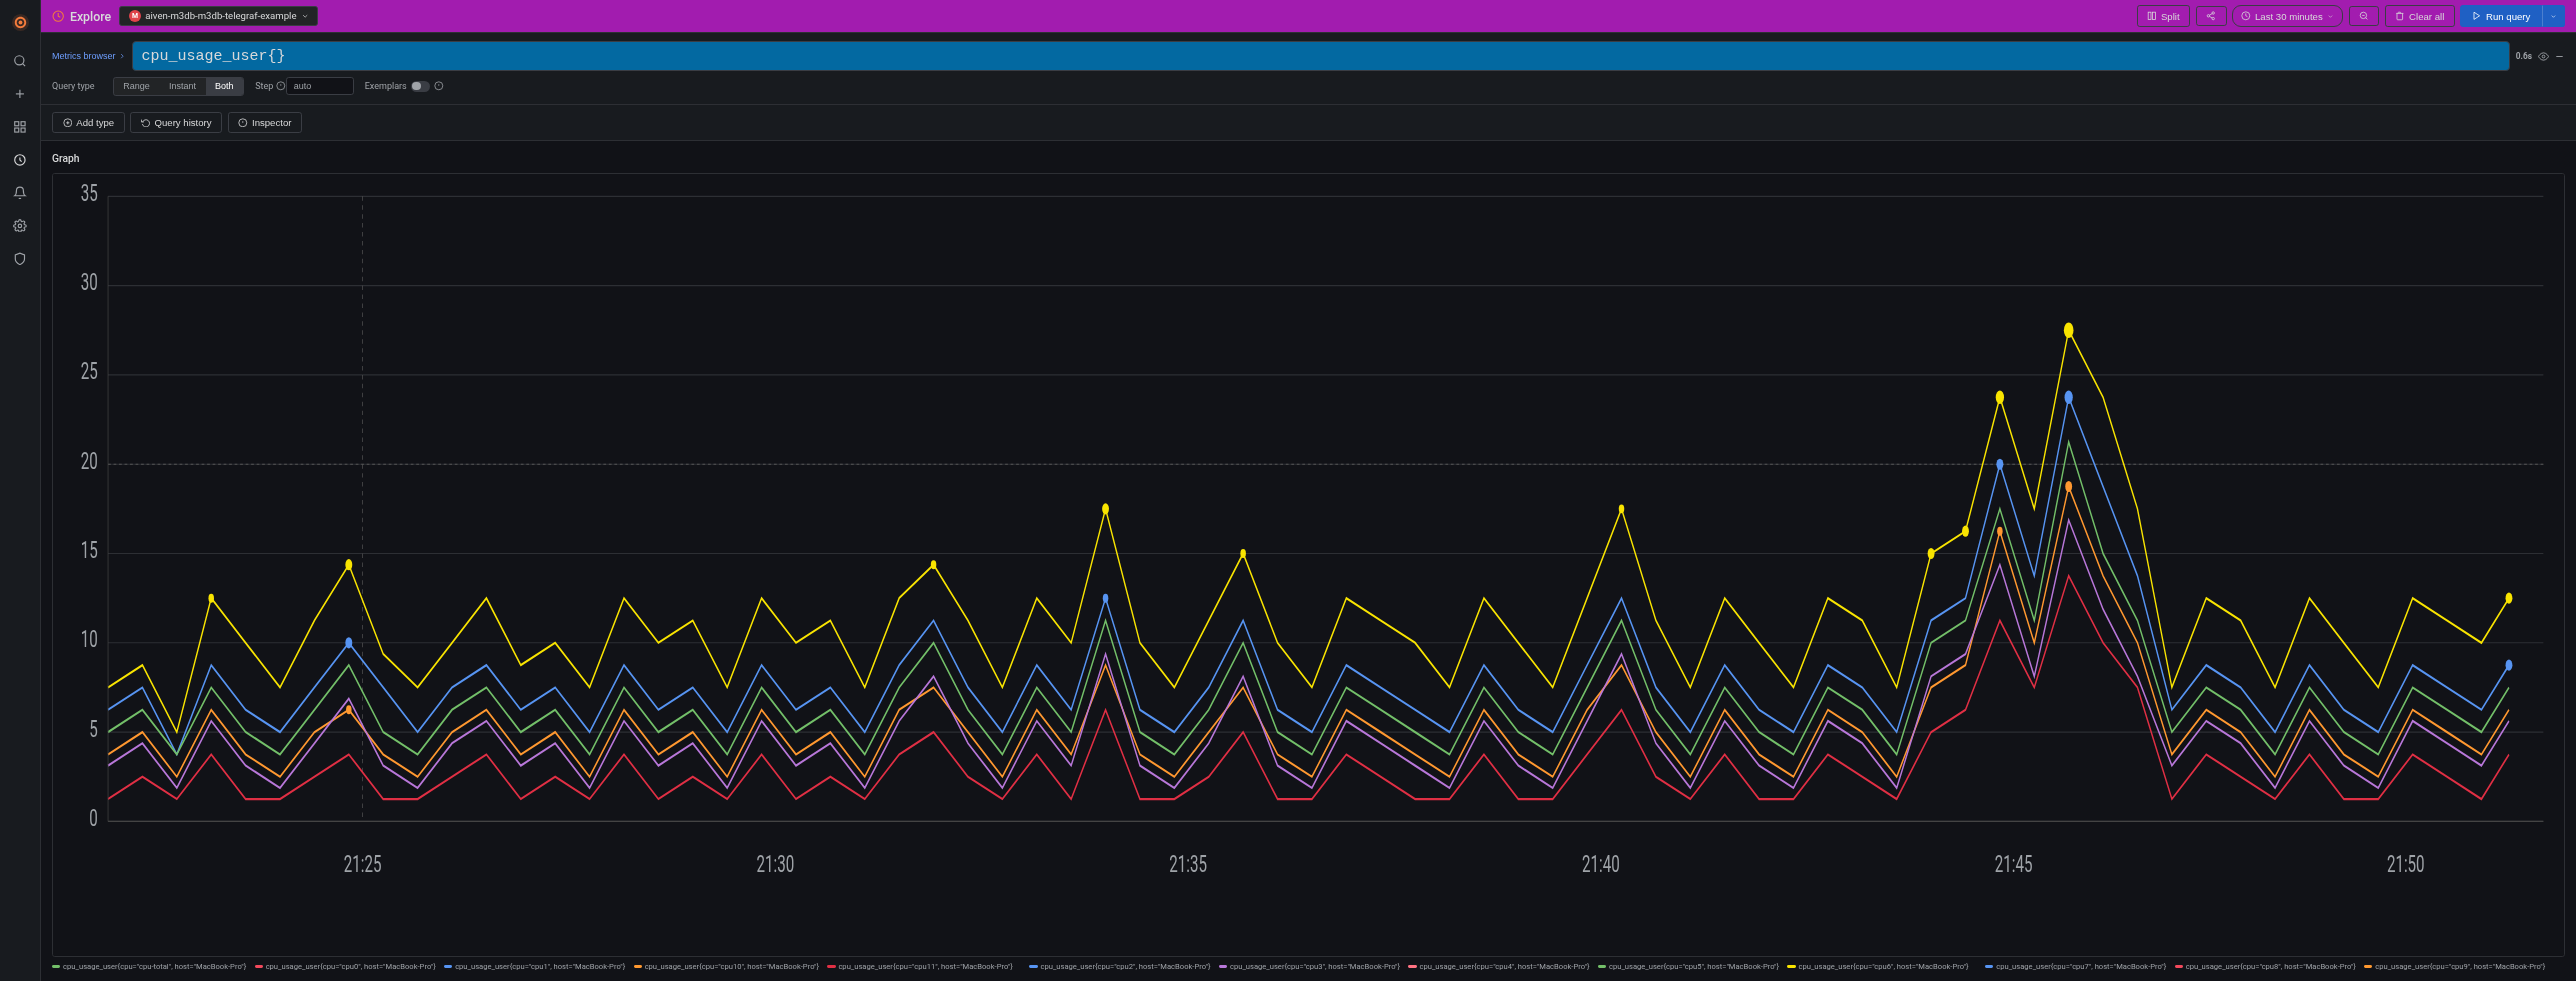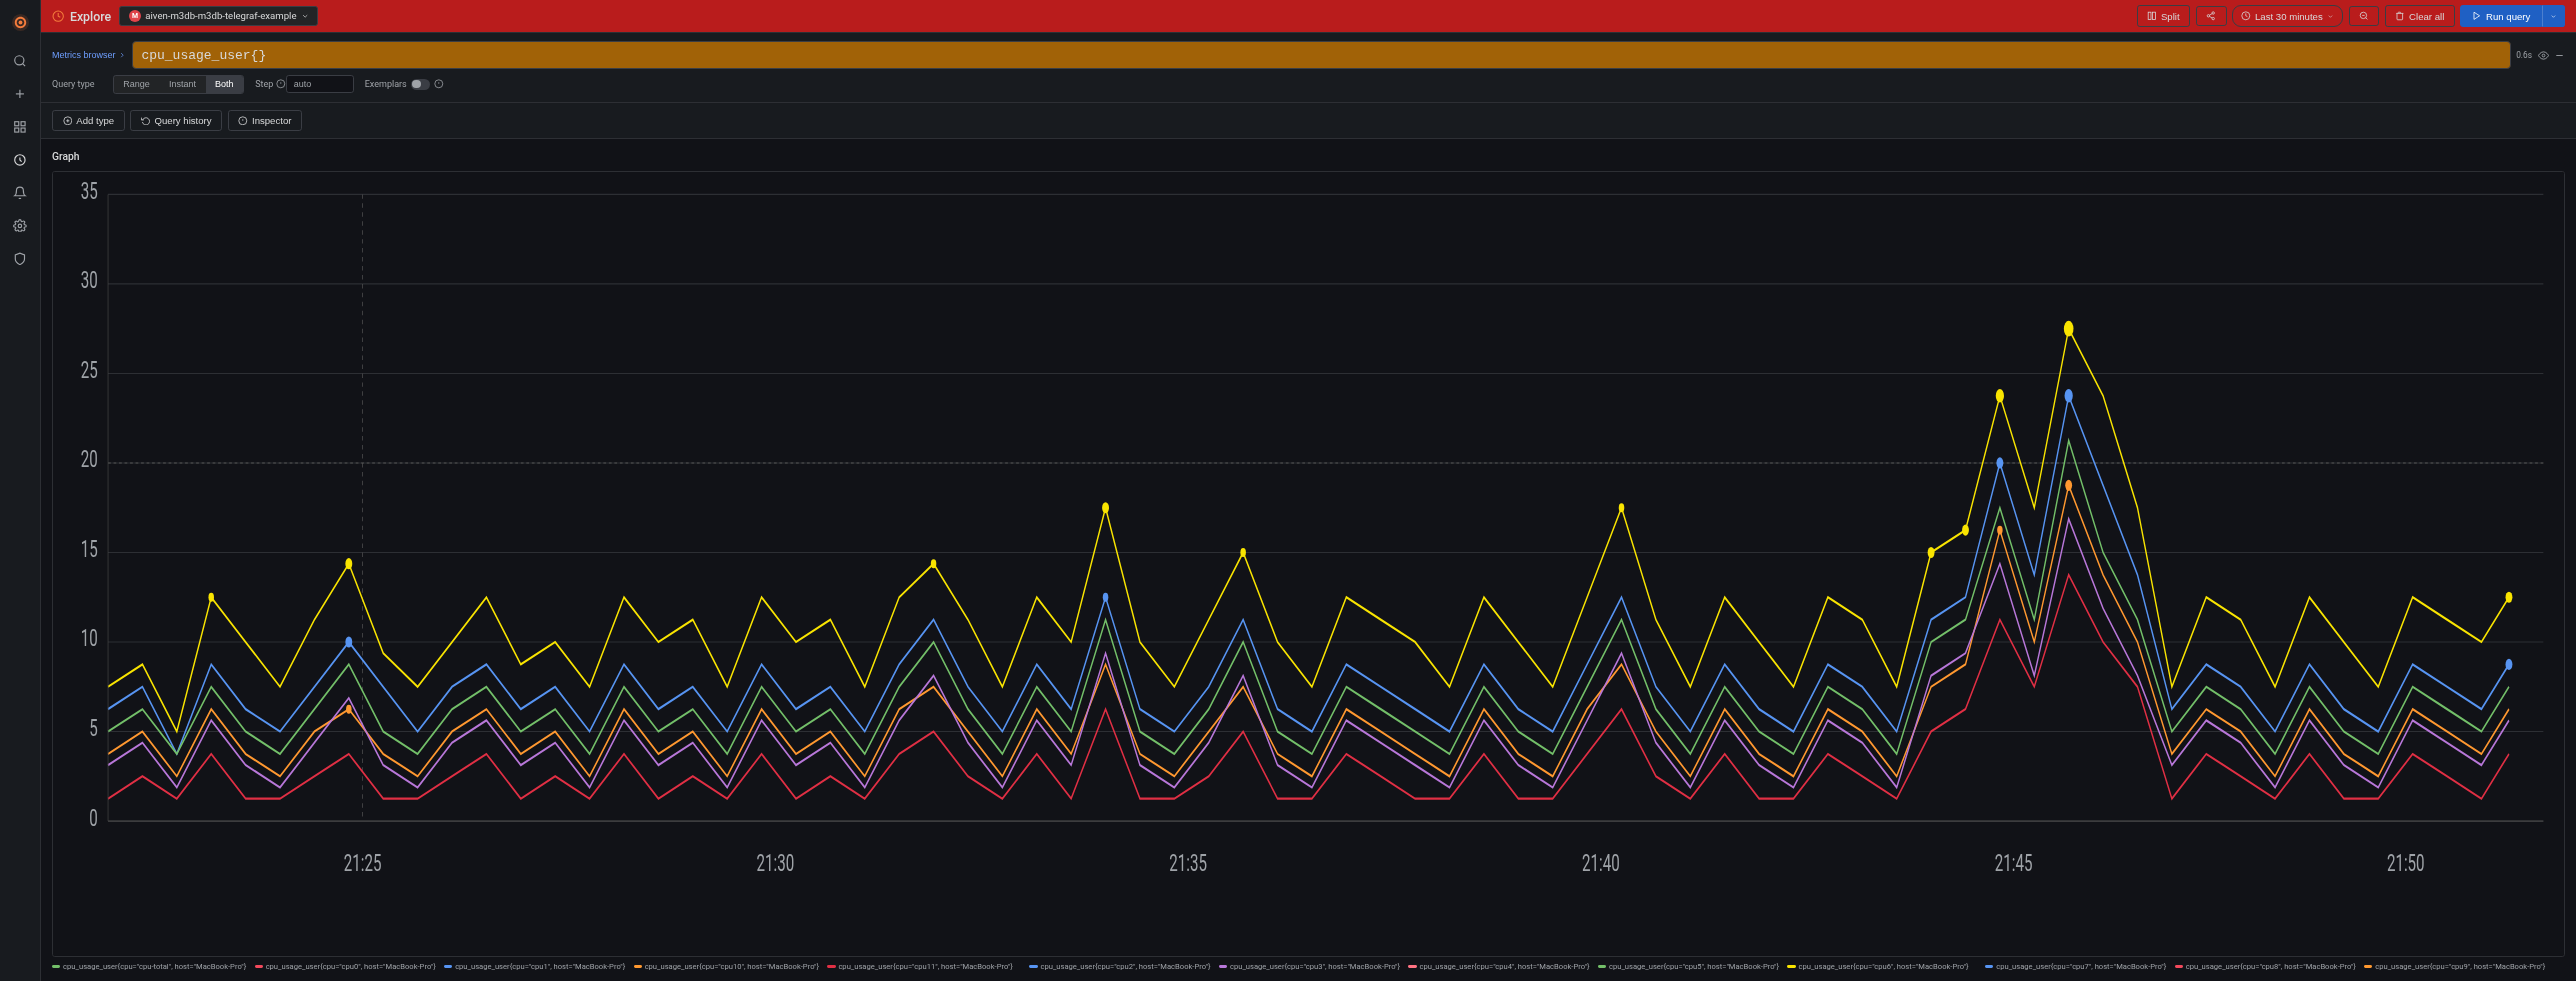--- a/index.html
+++ b/index.html
@@ -70,21 +70,21 @@
     .main-content {
       flex: 1;
       display: flex;
       flex-direction: column;
       overflow: hidden;
     }
 
     
     .top-bar {
       height: 33px;
-      background: #b91c1c;
+      background: #a21caf;
       display: flex;
       align-items: center;
       padding: 4px 11px;
       border-bottom: 0.7px solid #2d2f34;
       gap: 8.3px;
     }
 
     .top-bar-title {
       font-size: 12.4px;
       font-weight: 500;
@@ -217,36 +217,37 @@
       border: none;
       color: #6e9fff;
       font-size: 9px;
       cursor: pointer;
       padding: 2.8px 0;
       white-space: nowrap;
     }
 
     .query-input {
       flex: 1;
-      background: #a16207;
+      background: #0369a1;
       border: 0.7px solid #3a3d44;
       border-radius: 4px;
       padding: 5.5px 8.3px;
       color: #d8d9da;
-      font-size: 13px;
+      font-size: 15px;
       font-family: 'Courier New', monospace;
     }
 
     .query-meta {
       display: flex;
       align-items: center;
       gap: 5.5px;
       margin-left: auto;
       color: #9fa3a8;
       font-size: 8.3px;
+      font-weight: bold;
     }
 
     .query-options-row {
       display: flex;
       align-items: center;
       gap: 0;
     }
 
     .query-type-label {
       color: #9fa3a8;

